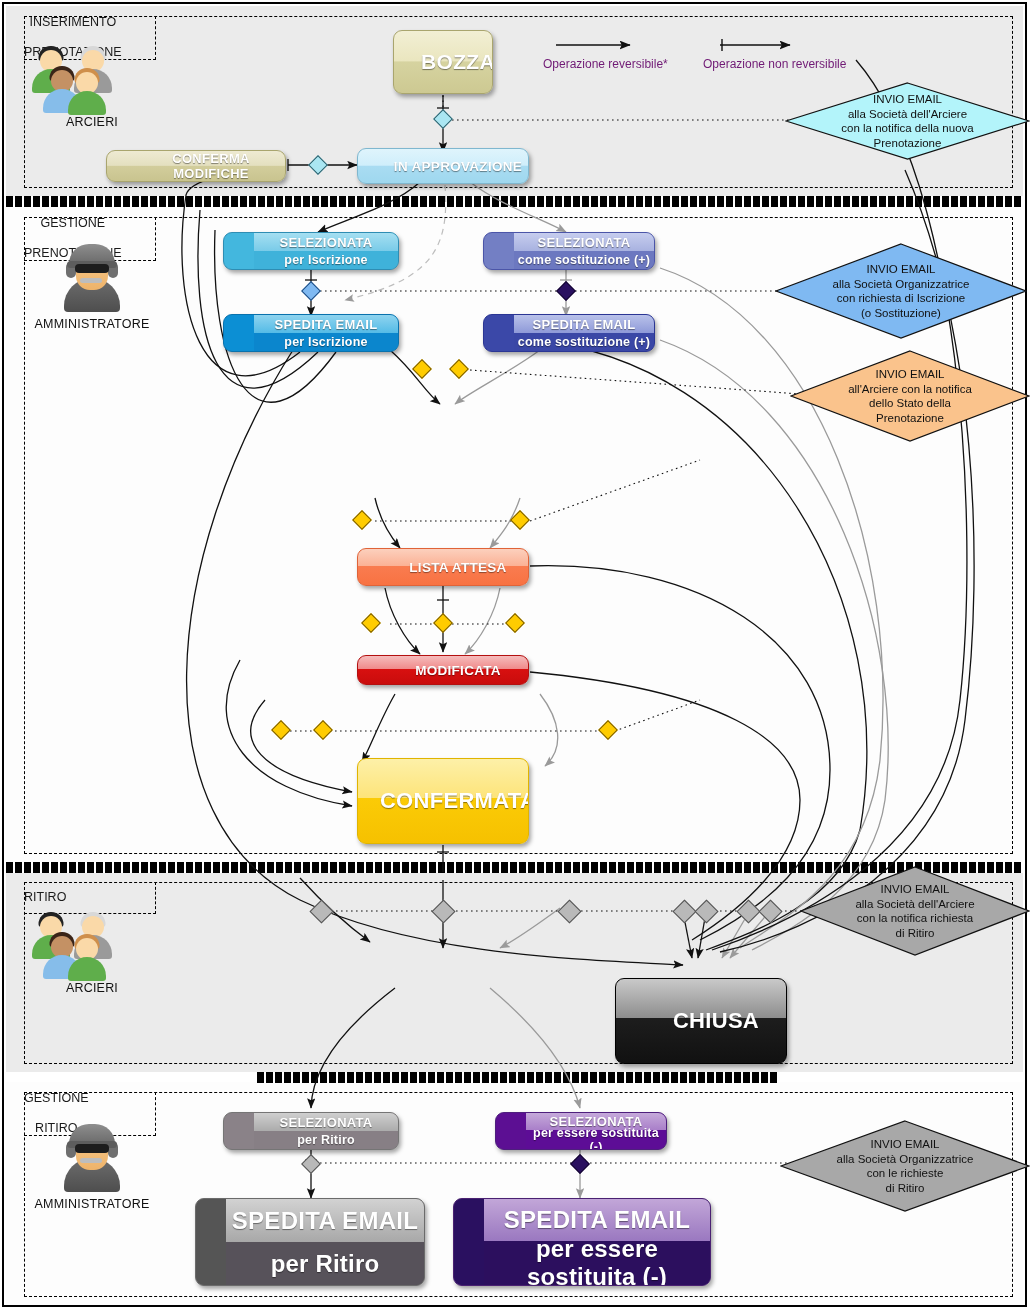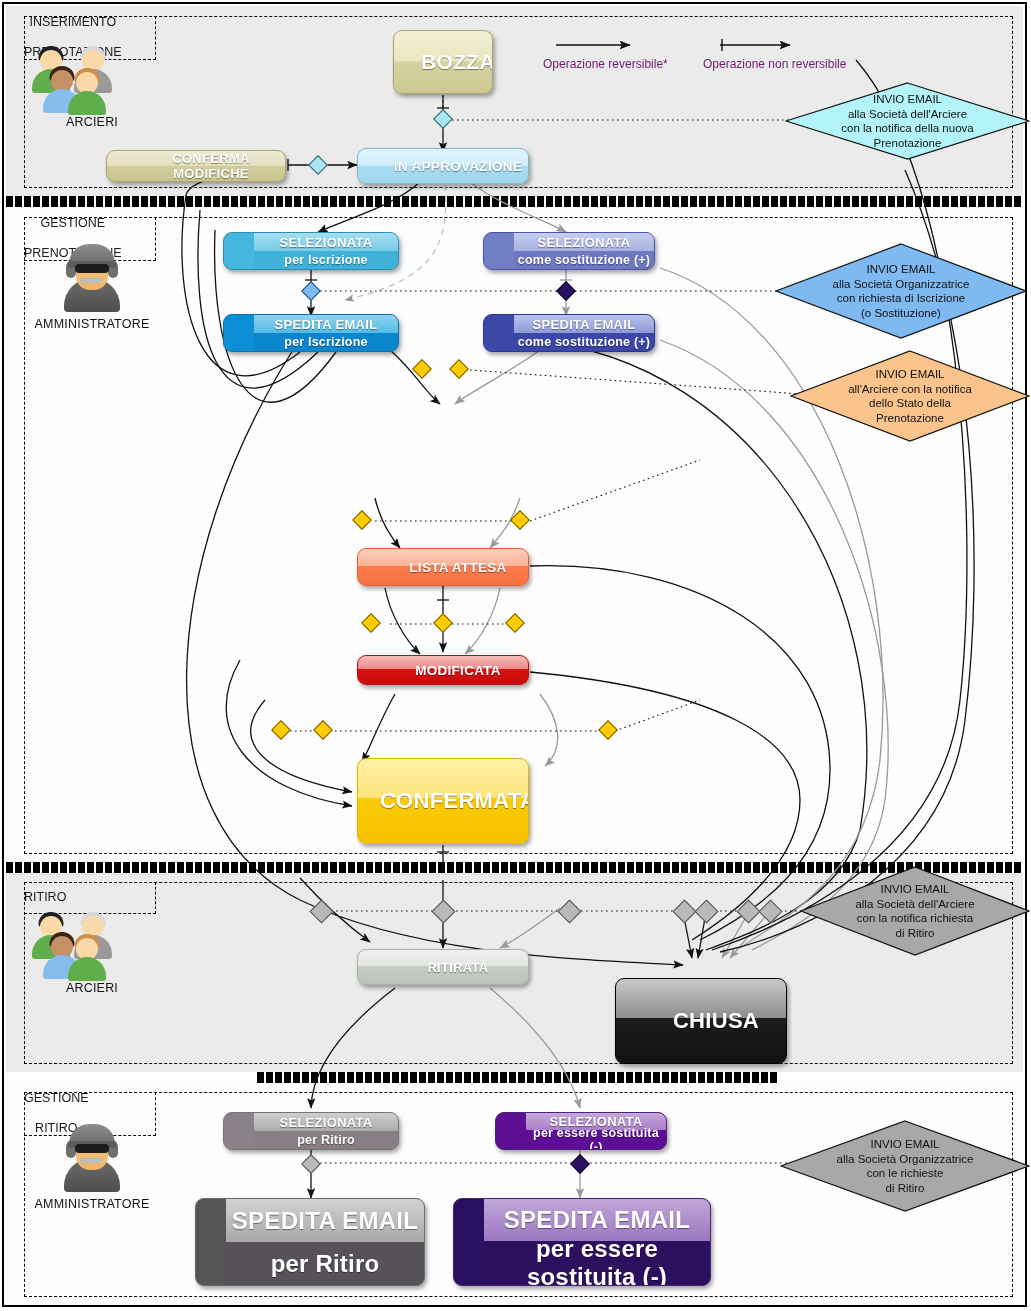--- a/index.html
+++ b/index.html
@@ -442,23 +442,20 @@
   </div>
 
   <div class="node" style="left:357px;top:625px;width:172px;height:30px;background:linear-gradient(#f6bcbc 0%,#ef8a8a 46%,#d81010 47%,#c90c0c 100%);border:1.5px solid #b41010;margin-top:30px;">
     <div class="t1" style="font-size:13.5px;">MODIFICATA</div>
   </div>
 
   <div class="node" style="left:357px;top:758px;width:172px;height:86px;background:linear-gradient(#fdf0a8 0%,#fde47a 46%,#fbcb06 47%,#f6c100 100%);border:1.5px solid #e0b400;align-items:center;">
     <div class="t1" style="font-size:22px;">CONFERMATA</div>
   </div>
 
-  <div class="node" style="left:357px;top:949px;width:172px;height:36px;background:linear-gradient(#eef0ee 0%,#e2e6e1 46%,#c7cdc5 47%,#bdc4bb 100%);border:1.5px solid #aab0a8;">
-    <div class="t1" style="font-size:13px;">RITIRATA</div>
-  </div>
 
   <div class="node" style="left:615px;top:978px;width:172px;height:86px;background:linear-gradient(#c9c9c9 0%,#8e8e8e 46%,#1d1d1d 47%,#111 100%);border:1.5px solid #000;">
     <div class="t1" style="font-size:22px;">CHIUSA</div>
   </div>
 
   <div class="node two" style="left:223px;top:1112px;width:176px;height:38px;border:1.5px solid #757575;background:#8a8288;">
     <div class="half" style="height:19px;background:linear-gradient(#cfcfcf,#ababab);">
       <span class="t1" style="font-size:13px;">SELEZIONATA</span>
     </div>
     <div class="half" style="height:19px;background:#877f85;">

